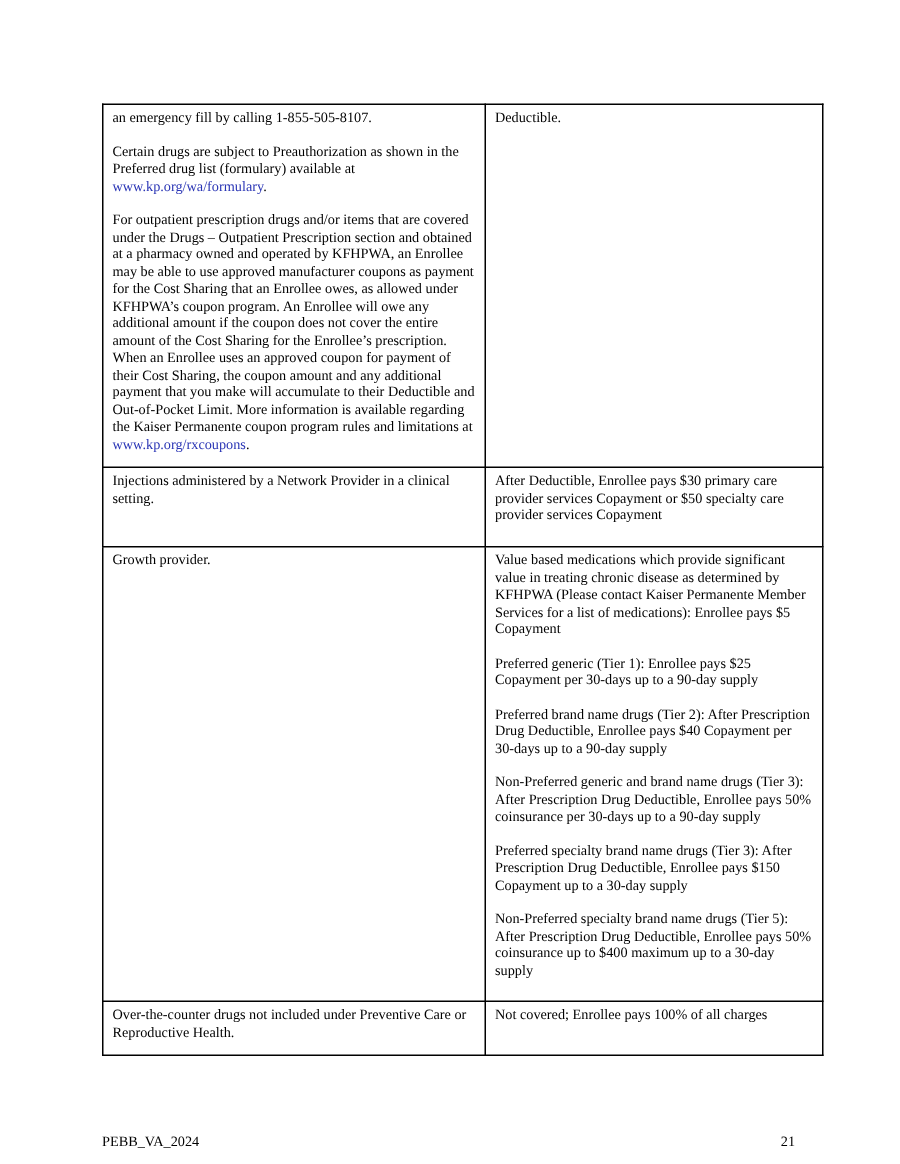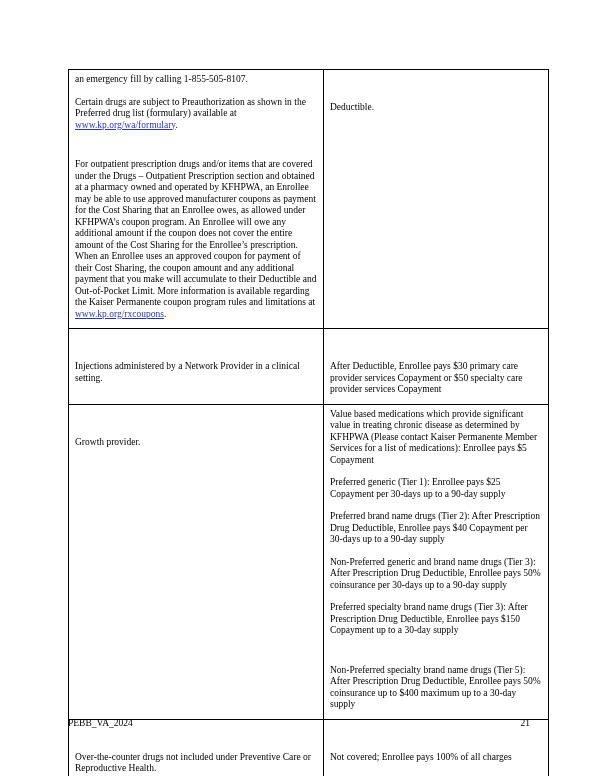--- a/index.html
+++ b/index.html
@@ -29,31 +29,30 @@
     font-size: 9.5px;
     line-height: 11.5px;
   }
   col.left-col  { width: 255px; }
   col.right-col { width: 225px; }
   tr.row-1 { height: 238px; }
   tr.row-2 { height: 53px; }
   tr.row-3 { height: 303px; }
   tr.row-4 { height: 31px; }
   td p { margin: 0 0 11px 0; }
-  td p:last-child { margin-bottom: 0; margin-top: 28px; }
+  td p:last-child { margin-bottom: 0; }
   b { font-weight: normal; }
   a.doc-link {
     color: #2a35b5;
-    text-decoration: underline;
     cursor: pointer;
   }
   .footer {
     position: absolute;
     left: 68px;
-    top: 717px;
+    top: 756px;
     width: 462px;
     display: flex;
     justify-content: space-between;
     font-size: 9.5px;
     line-height: 12px;
     align-items: center;
   }
 </style>
 </head>
 <body>

